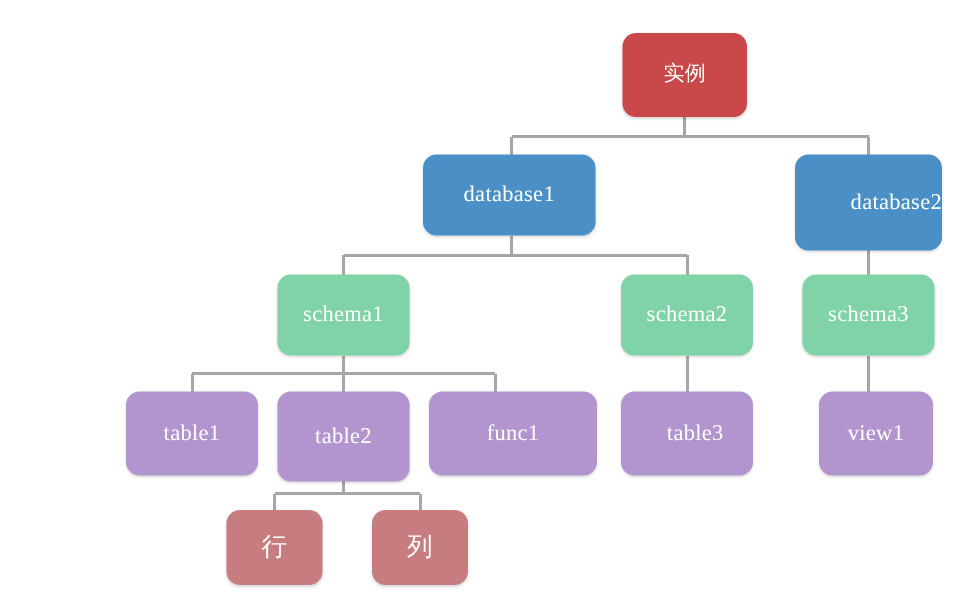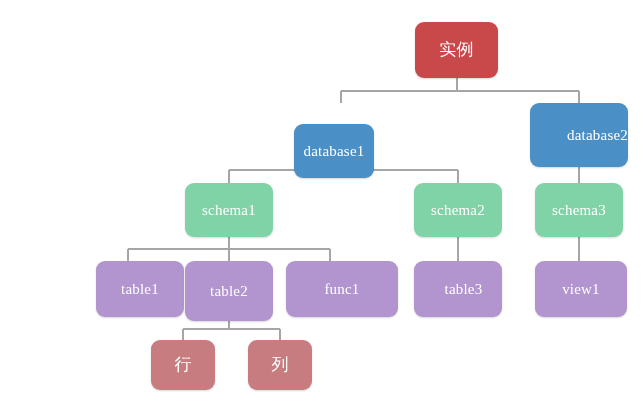--- a/index.html
+++ b/index.html
@@ -36,21 +36,21 @@
     color: #ffffff;
     text-align: center;
     line-height: 1.1;
     white-space: nowrap;
     letter-spacing: 0.2px;
     box-shadow: 0 1px 2px rgba(0,0,0,0.16);
     user-select: none;
   }
   .node.level-root {
     background: #c9484a;
-    font-size: 17px;
+    font-size: 14px;
   }
   .node.level-db {
     background: #4a90c6;
     font-size: 15px;
   }
   .node.level-schema {
     background: #7fd3a6;
     font-size: 15px;
     text-align: right;
   }
@@ -92,48 +92,48 @@
       <line x1="579" y1="249" x2="579" y2="261" stroke="#a6a6a6" stroke-width="2" shape-rendering="crispEdges"></line>
       <line x1="229" y1="317" x2="229" y2="329" stroke="#a6a6a6" stroke-width="2" shape-rendering="crispEdges"></line>
       <line x1="183" y1="329" x2="280" y2="329" stroke="#a6a6a6" stroke-width="2" shape-rendering="crispEdges"></line>
       <line x1="183" y1="329" x2="183" y2="340" stroke="#a6a6a6" stroke-width="2" shape-rendering="crispEdges"></line>
       <line x1="280" y1="329" x2="280" y2="340" stroke="#a6a6a6" stroke-width="2" shape-rendering="crispEdges"></line>
     </svg>
   <div id="nodes">
       <div class="node level-root" style="left: 415px; top: 22px; width: 83px; height: 56px;">
         <span class="node-label">实例</span>
       </div>
-      <div class="node level-db" style="left: 294px; top: 103px; width: 80px; height: 54px; margin-top: 21px;">
+      <div class="node level-db" style="left: 282px; top: 103px; width: 115px; height: 54px;">
         <span class="node-label">database1</span>
       </div>
       <div class="node level-db" style="left: 530px; top: 103px; width: 98px; height: 64px; justify-content: flex-end;">
         <span class="node-label">database2</span>
       </div>
       <div class="node level-schema" style="left: 185px; top: 183px; width: 88px; height: 54px;">
         <span class="node-label">schema1</span>
       </div>
       <div class="node level-schema" style="left: 414px; top: 183px; width: 88px; height: 54px;">
         <span class="node-label">schema2</span>
       </div>
       <div class="node level-schema" style="left: 535px; top: 183px; width: 88px; height: 54px;">
         <span class="node-label">schema3</span>
       </div>
-      <div class="node level-object" style="left: 96px; top: 261px; width: 88px; height: 56px;">
+      <div class="node level-object" style="left: 84px; top: 261px; width: 88px; height: 56px;">
         <span class="node-label">table1</span>
       </div>
       <div class="node level-object" style="left: 185px; top: 261px; width: 88px; height: 60px;">
         <span class="node-label">table2</span>
       </div>
       <div class="node level-object" style="left: 286px; top: 261px; width: 112px; height: 56px;">
         <span class="node-label">func1</span>
       </div>
       <div class="node level-object" style="left: 414px; top: 261px; width: 88px; height: 56px; padding-left: 11px;">
         <span class="node-label">table3</span>
       </div>
-      <div class="node level-object" style="left: 535px; top: 261px; width: 92px; height: 56px; text-align: center;">
+      <div class="node level-object" style="left: 546px; top: 261px; width: 76px; height: 56px; text-align: center;">
         <span class="node-label">view1</span>
       </div>
       <div class="node level-part" style="left: 151px; top: 340px; width: 64px; height: 50px;">
         <span class="node-label">行</span>
       </div>
       <div class="node level-part" style="left: 248px; top: 340px; width: 64px; height: 50px;">
         <span class="node-label">列</span>
       </div>
     </div>
 </div>

